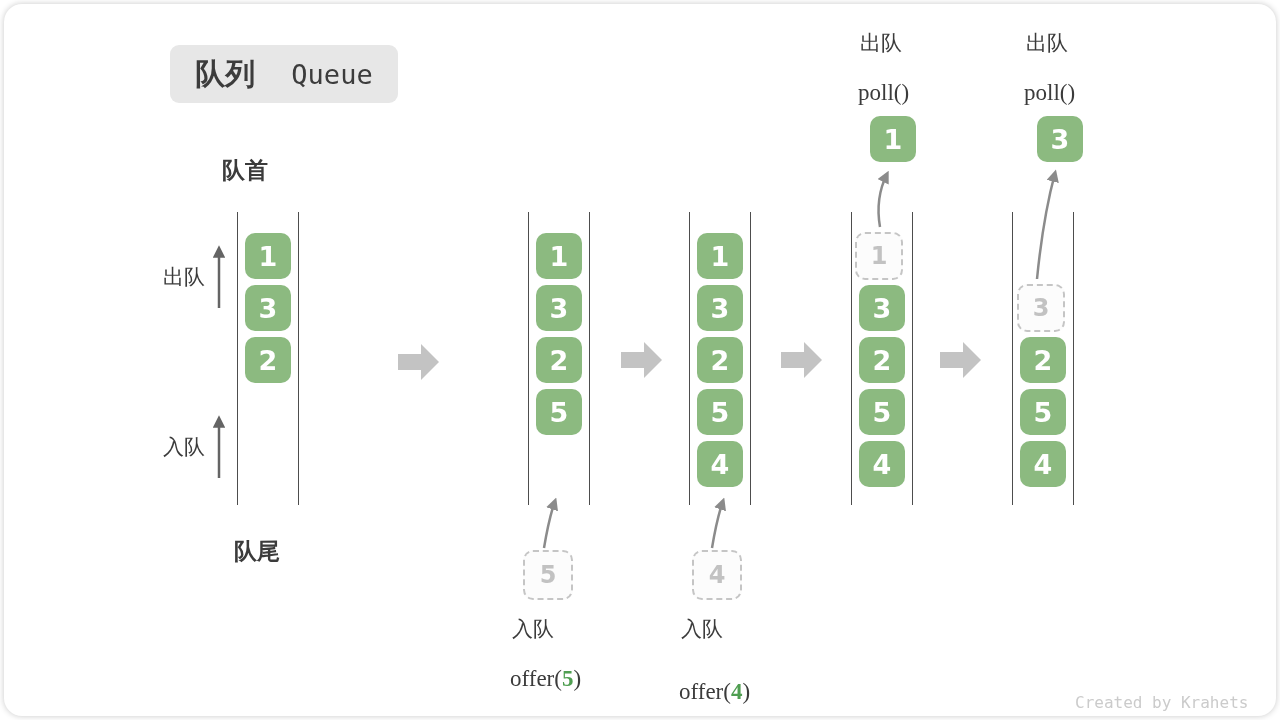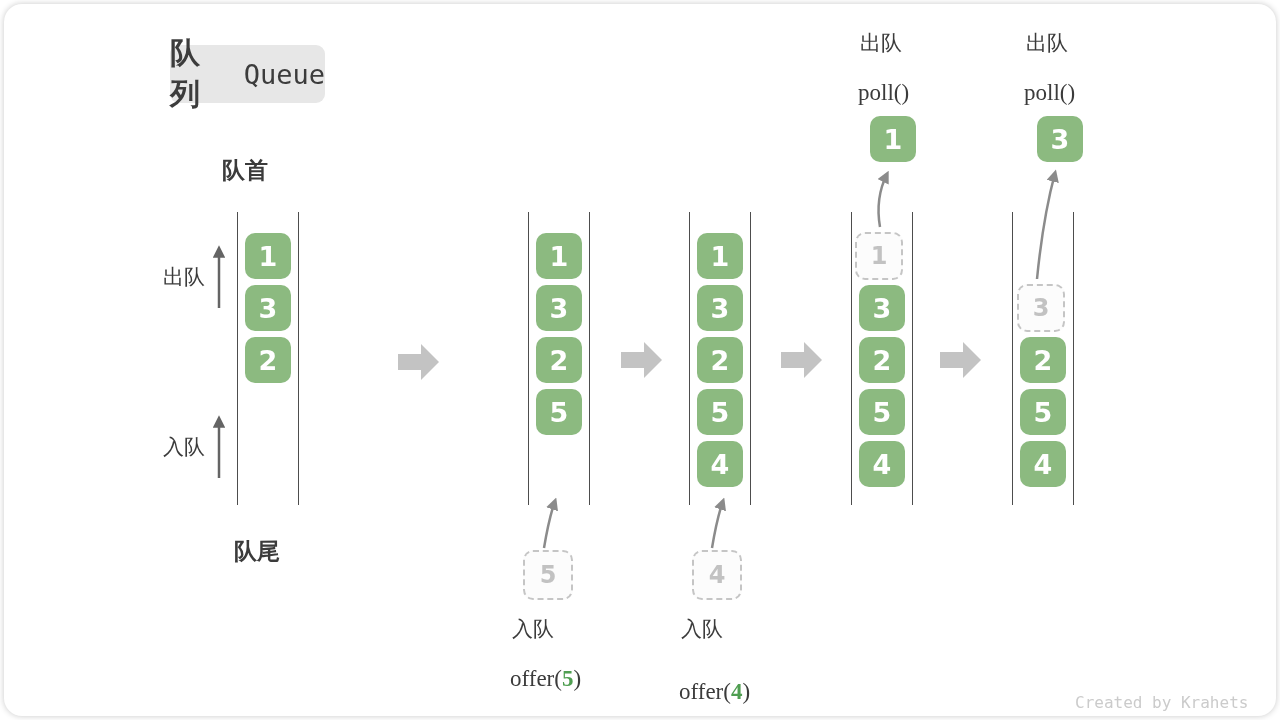--- a/index.html
+++ b/index.html
@@ -1,19 +1,19 @@
 <!DOCTYPE html>
 <html><head>
 <meta charset="utf-8">
 <style>
   html,body{margin:0;padding:0;background:#fff;}
   .stage{position:relative;width:1280px;height:720px;font-family:"DejaVu Sans",sans-serif;overflow:hidden;background:#fff;}
   .canvas{position:absolute;left:4px;top:4px;right:4px;bottom:4px;background:#ffffff;border-radius:18px;box-shadow:0 0 6px rgba(0,0,0,0.22);}
   .abs{position:absolute;}
-  .title-box{left:170px;top:45px;width:155px;height:58px;background:#e7e7e7;border-radius:9px;display:flex;align-items:center;justify-content:center;gap:0;}
+  .title-box{left:170px;top:45px;width:228px;height:58px;background:#e7e7e7;border-radius:9px;display:flex;align-items:center;justify-content:center;gap:0;}
   .title-zh{font-size:30px;font-weight:700;color:#3c3c3c;}
   .title-en{font-size:27px;font-family:"DejaVu Sans Mono",monospace;color:#3c3c3c;margin-left:36px;}
   .cjk{font-weight:400;color:#3b3b3b;font-size:21px;line-height:1.2;}
   .cjk-big{font-weight:700;color:#3b3b3b;font-size:23px;line-height:1.2;}
   .channel{top:212px;width:62px;height:293px;border-left:1.5px solid #4d4d4d;border-right:1.5px solid #4d4d4d;box-sizing:border-box;}
   .qbox{width:46px;height:46px;background:#8cba80;border-radius:10px;display:flex;align-items:center;justify-content:center;color:#ffffff;font-size:27px;font-weight:700;}
   .dbox{width:48px;height:48px;background:#fcfcfc;border:2px dashed #c5c5c5;border-radius:10px;box-sizing:border-box;display:flex;align-items:center;justify-content:center;color:#c2c2c2;font-size:24px;font-weight:600;}
   .dbox-lg{width:50px;height:50px;}
   .op-code{font-family:Liberation Serif, serif;font-size:23px;color:#3b3b3b;white-space:pre;margin-top:15px;}
   .op-arg{color:#4f9e51;font-weight:700;}

